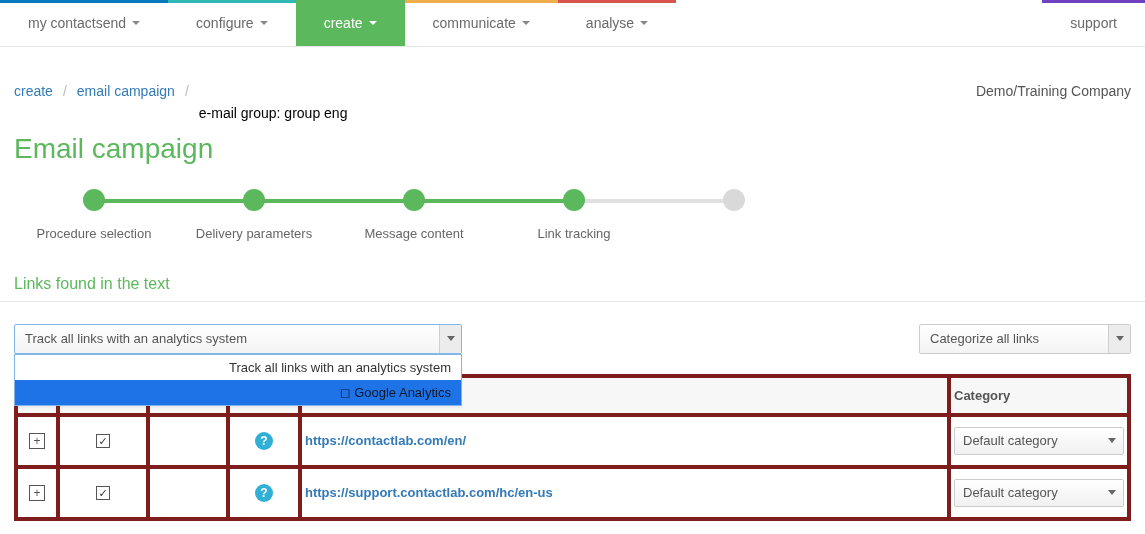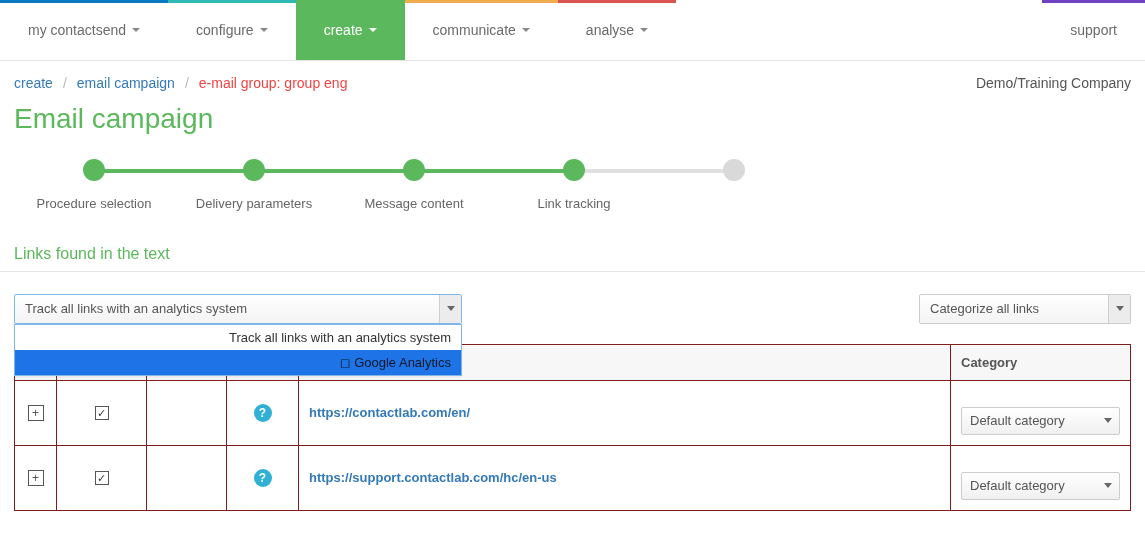--- a/index.html
+++ b/index.html
@@ -38,33 +38,33 @@
     height: 3px;
   }
   .nav-item.n1::before { background: #0a78bf; }
   .nav-item.n2::before { background: #2fb8b4; }
   .nav-item.n3 { background: #5cb85c; color: #fff; }
   .nav-item.n3 .caret { border-top-color: #fff; }
   .nav-item.n4::before { background: #f0ad4e; }
   .nav-item.n5::before { background: #d9534f; }
   .nav-item.spacer { flex: 1; }
   .nav-item.n6::before { background: #6f42c1; }
-  .nav-item.n6 { padding: 22px 28px; }
+  .nav-item.n6 { padding: 15px 28px; }
 
   .crumb-row {
     display: flex;
     justify-content: space-between;
     align-items: center;
     padding: 14px 14px 10px 14px;
     font-size: 14px;
   }
   .breadcrumb { display: flex; gap: 10px; align-items: center; }
   .breadcrumb a { color: #337ab7; text-decoration: none; }
   .breadcrumb .sep { color: #bbb; }
-  .breadcrumb .current { color: #ef4444; }
+  .breadcrumb .current { color: #000000; margin-top: 44px; }
   .company { color: #555; }
 
   .page-title {
     color: #5cb85c;
     font-size: 28px;
     font-weight: 400;
     padding: 2px 14px 10px 14px;
   }
 
   .stepper {
@@ -175,22 +175,22 @@
   .dropdown-pop .opt.sel {
     background: #1e74e6;
     color: #0f172a;
   }
 
   .table-wrap {
     padding: 20px 14px 0 14px;
   }
   table { width: 100%; border-collapse: collapse; }
   th, td {
-    border: 1px solid #7f1d1d;
-    padding: 10px 10px;
+    border: 4px solid #7f1d1d;
+    padding: 10px 3px;
     text-align: left;
     font-size: 13px;
     color: #555;
     vertical-align: middle;
   }
   th { background: #f7f7f7; font-weight: 700; }
   th.col-h, td.cell-h {
     width: 42px; text-align: center;
   }
   th.col-track, td.cell-track { width: 90px; text-align: center; }
@@ -229,21 +229,21 @@
   .cat-select {
     border: 1px solid #ccc;
     background: linear-gradient(#fff,#f0f0f0);
     height: 28px;
     width: 100%;
     padding: 0 26px 0 8px;
     font-size: 13px;
     color: #555;
     border-radius: 2px;
     position: relative;
-    display: flex; align-items: center; margin-top: 16px;
+    display: flex; align-items: center;
   }
   .cat-select .arrow-box {
     position: absolute;
     right: 0; top: 0; bottom: 0;
     width: 22px;
     display: flex; align-items: center; justify-content: center;
   }
   .cat-select .arrow-box::after {
     content:"";
     width:0;height:0;

